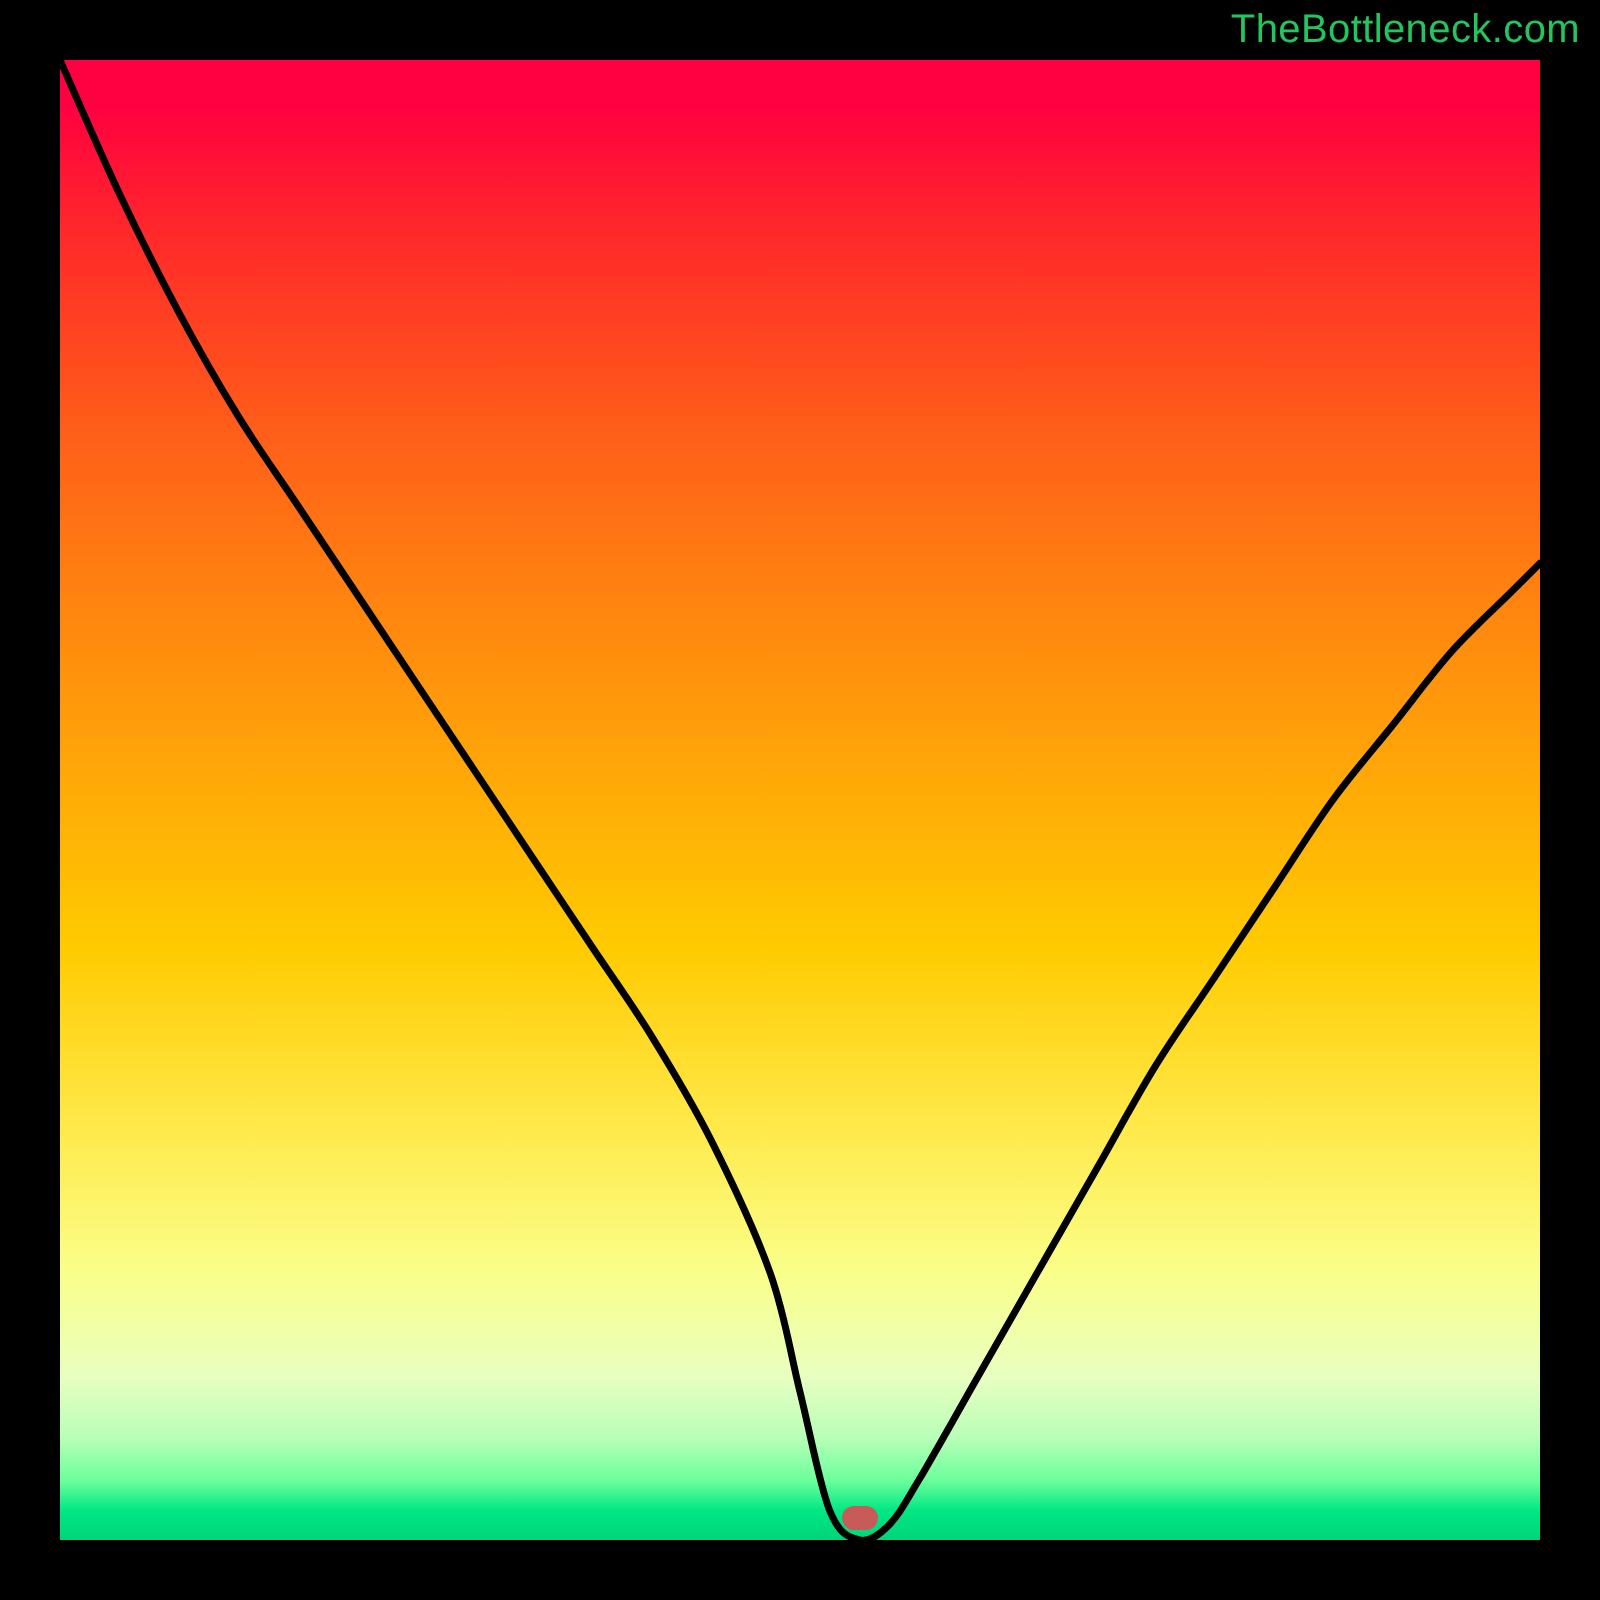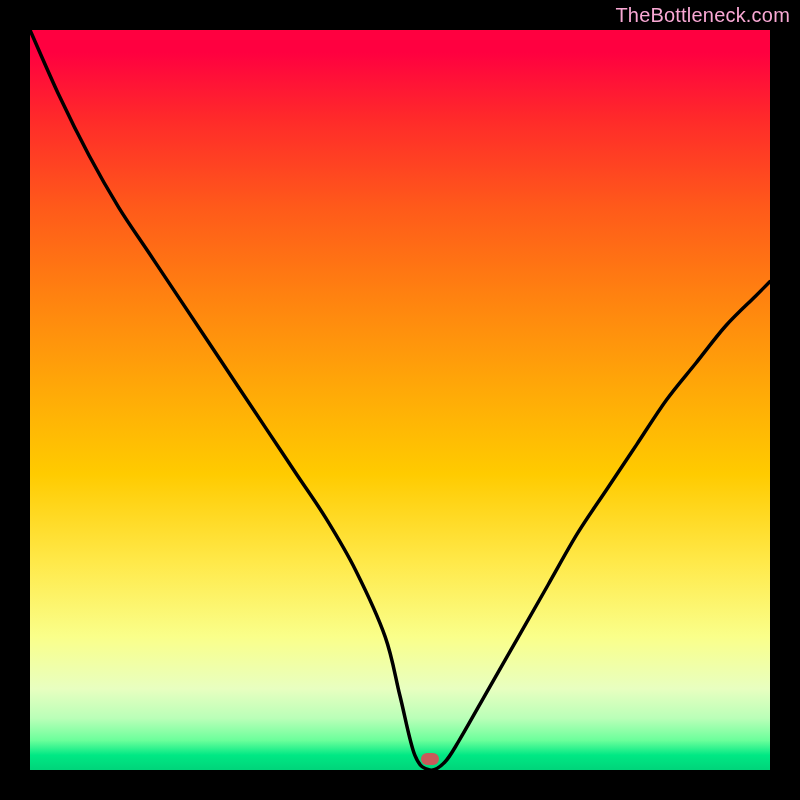--- a/index.html
+++ b/index.html
@@ -53,21 +53,21 @@
     height: 12px;
     border-radius: 6px;
     transform: translate(-50%, -50%);
   }
   .attribution {
     position: absolute;
     top: 4px;
     right: 10px;
     font-family: Arial, Helvetica, sans-serif;
     font-size: 20px;
-    color: #f9a8d4;
+    color: #22c55e;
     letter-spacing: 0.2px;
   }
 </style>
 </head>
 <body>
 
 <div class="chart-container">
 
   <div class="plot-area">
     <svg class="curve" viewBox="0 0 740 740" preserveAspectRatio="none">

